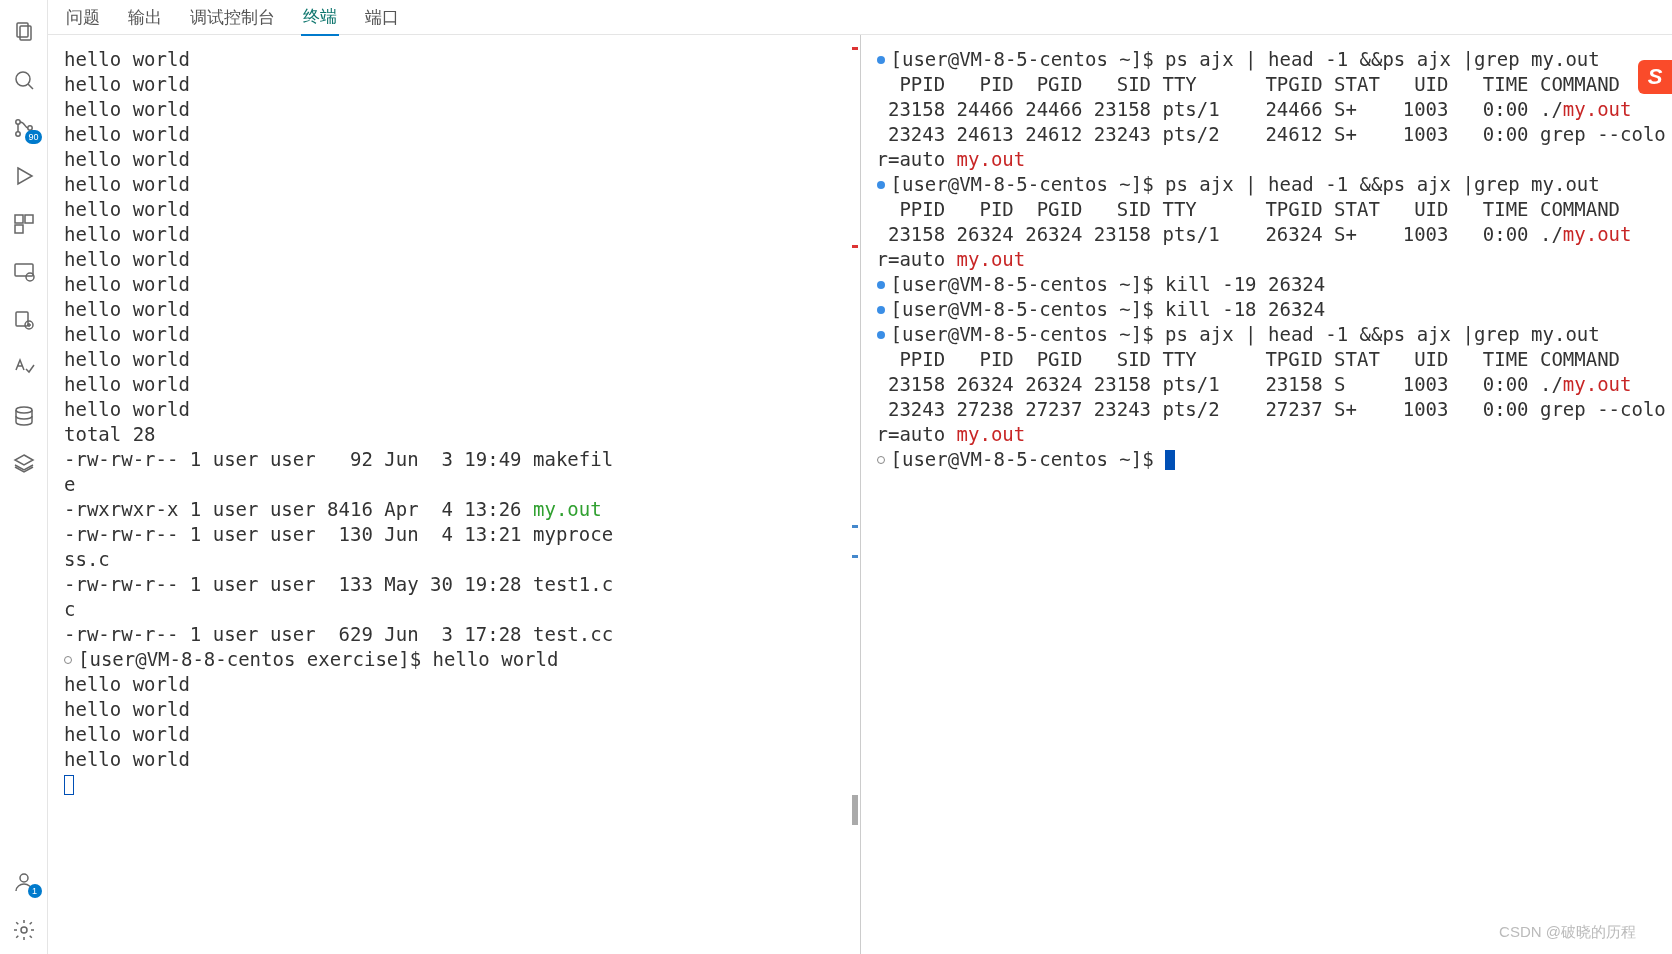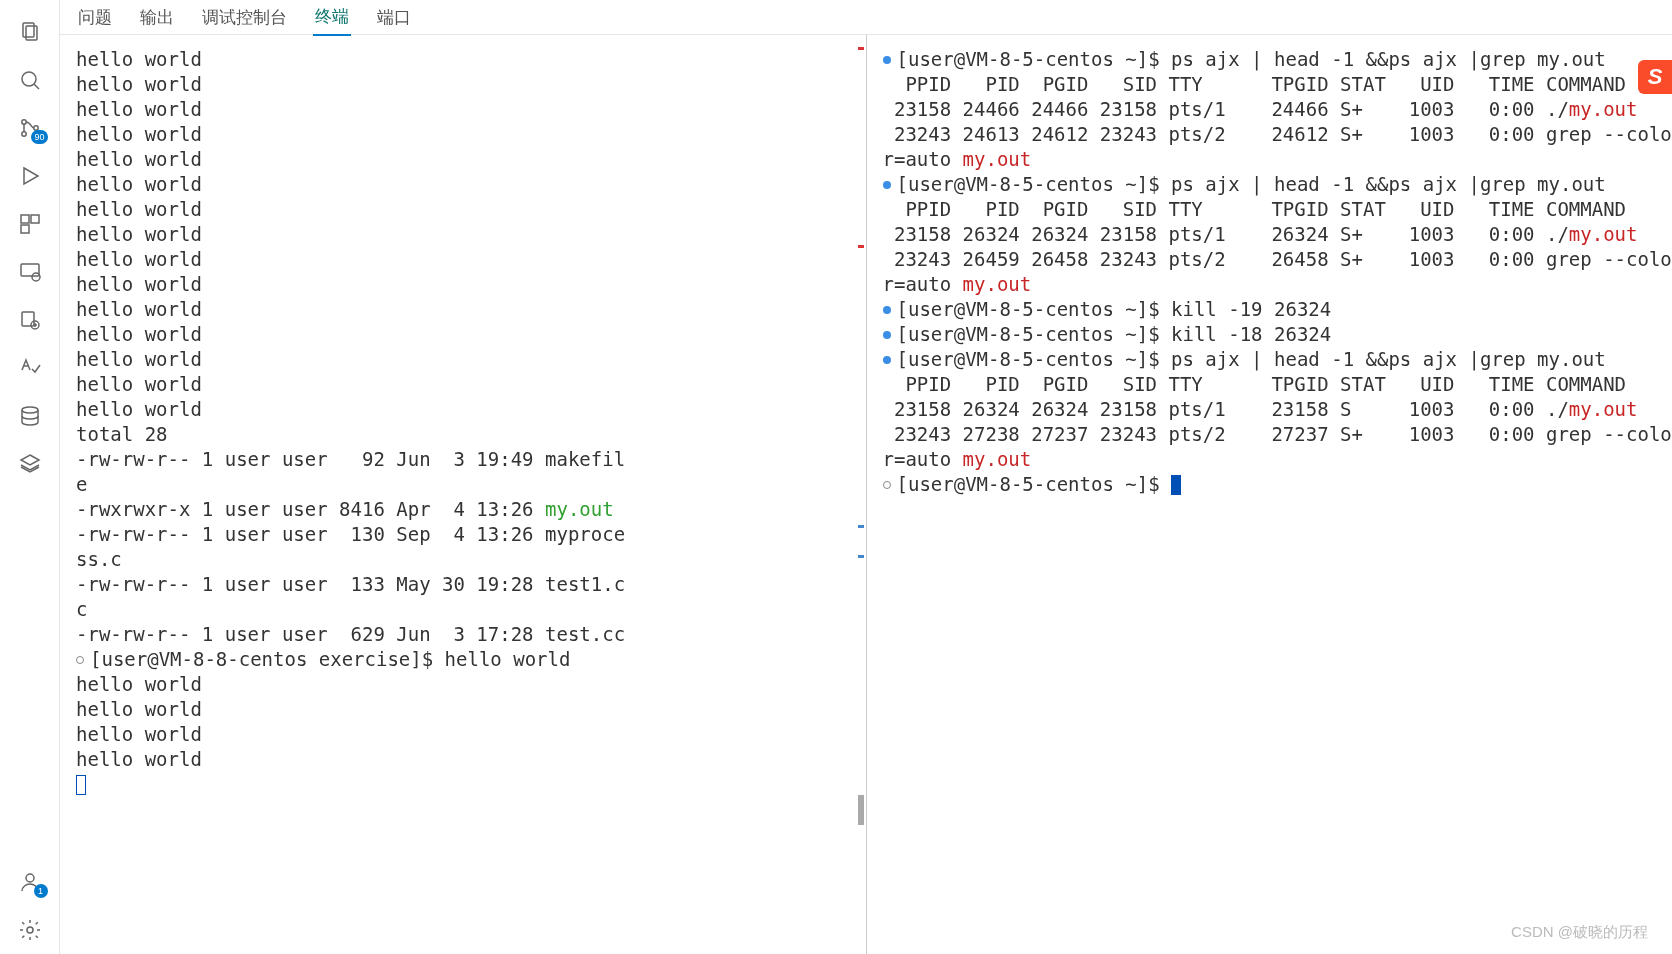--- a/index.html
+++ b/index.html
@@ -9,21 +9,21 @@
   background: #fff;
   color: #333;
   overflow: hidden;
 }
 .app {
   display: flex;
   width: 1672px;
   height: 954px;
 }
 .activity-bar {
-  width: 60px;
+  width: 48px;
   background: #fff;
   border-right: 1px solid #e5e5e5;
   display: flex;
   flex-direction: column;
   align-items: center;
   padding-top: 8px;
 }
 .activity-bar .spacer { flex: 1; }
 .activity-icon {
   width: 48px;
@@ -114,21 +114,21 @@
   border-radius: 50%;
   margin-right: 6px;
   vertical-align: middle;
   position: relative;
   top: -1px;
 }
 .bullet.blue { background: #3a8ee6; }
 .bullet.hollow { border: 1.5px solid #888; width: 8px; height: 8px; }
 .watermark {
   position: absolute;
-  right: 24px;
+  right: 36px;
   bottom: 12px;
   color: #bbb;
   font-size: 15px;
 }
 .sogou {
   position: absolute;
   right: 0;
   top: 60px;
   width: 34px;
   height: 34px;
@@ -262,21 +262,21 @@
             <div class="term-line">hello world</div>
             <div class="term-line">hello world</div>
             <div class="term-line">hello world</div>
             <div class="term-line">hello world</div>
             <div class="term-line">hello world</div>
           </div>
         <div class="term-line">total 28</div>
         <div class="term-line">-rw-rw-r-- 1 user user   92 Jun  3 19:49 makefil</div>
         <div class="term-line">e</div>
         <div class="term-line"><span>-rwxrwxr-x 1 user user 8416 Apr  4 13:26 </span><span class="hl-green">my.out</span></div>
-        <div class="term-line">-rw-rw-r-- 1 user user  130 Sep  4 13:26 myproce</div>
+        <div class="term-line">-rw-rw-r-- 1 user user  130 Jun  4 13:21 myproce</div>
         <div class="term-line">ss.c</div>
         <div class="term-line">-rw-rw-r-- 1 user user  133 May 30 19:28 test1.c</div>
         <div class="term-line">c</div>
         <div class="term-line">-rw-rw-r-- 1 user user  629 Jun  3 17:28 test.cc</div>
         <div class="term-line"><span class="bullet hollow"></span><span>[user@VM-8-8-centos exercise]$ hello world</span></div>
         <div id="left-hello-block2">
             <div class="term-line">hello world</div>
             <div class="term-line">hello world</div>
             <div class="term-line">hello world</div>
             <div class="term-line">hello world</div>
@@ -293,21 +293,20 @@
 
         <div class="term-line"><span class="bullet blue"></span><span>[user@VM-8-5-centos ~]$ </span><span>ps ajx | head -1 &amp;&amp;ps ajx |grep my.out</span></div>
         <div class="term-line">  PPID   PID  PGID   SID TTY      TPGID STAT   UID   TIME COMMAND</div>
         <div class="term-line"><span> 23158 24466 24466 23158 pts/1    24466 S+    1003   0:00 ./</span><span class="hl-red">my.out</span></div>
         <div class="term-line"><span> 23243 24613 24612 23243 pts/2    24612 S+    1003   0:00 grep --colo</span></div>
         <div class="term-line"><span>r=auto </span><span class="hl-red">my.out</span></div>
 
         <div class="term-line"><span class="bullet blue"></span><span>[user@VM-8-5-centos ~]$ </span><span>ps ajx | head -1 &amp;&amp;ps ajx |grep my.out</span></div>
         <div class="term-line">  PPID   PID  PGID   SID TTY      TPGID STAT   UID   TIME COMMAND</div>
         <div class="term-line"><span> 23158 26324 26324 23158 pts/1    26324 S+    1003   0:00 ./</span><span class="hl-red">my.out</span></div>
-        <div class="term-line"><span> 23243 26459 26458 23243 pts/2    26458 S+    1003   0:00 grep --colo</span></div>
         <div class="term-line"><span>r=auto </span><span class="hl-red">my.out</span></div>
 
         <div class="term-line"><span class="bullet blue"></span><span>[user@VM-8-5-centos ~]$ </span><span>kill -19 26324</span></div>
         <div class="term-line"><span class="bullet blue"></span><span>[user@VM-8-5-centos ~]$ </span><span>kill -18 26324</span></div>
 
         <div class="term-line"><span class="bullet blue"></span><span>[user@VM-8-5-centos ~]$ </span><span>ps ajx | head -1 &amp;&amp;ps ajx |grep my.out</span></div>
         <div class="term-line">  PPID   PID  PGID   SID TTY      TPGID STAT   UID   TIME COMMAND</div>
         <div class="term-line"><span> 23158 26324 26324 23158 pts/1    23158 S     1003   0:00 ./</span><span class="hl-red">my.out</span></div>
         <div class="term-line"><span> 23243 27238 27237 23243 pts/2    27237 S+    1003   0:00 grep --colo</span></div>
         <div class="term-line"><span>r=auto </span><span class="hl-red">my.out</span></div>

